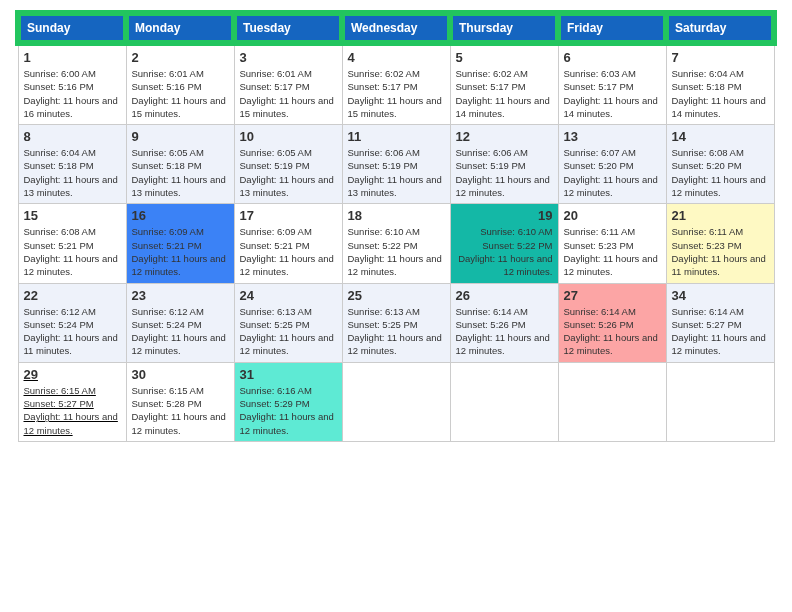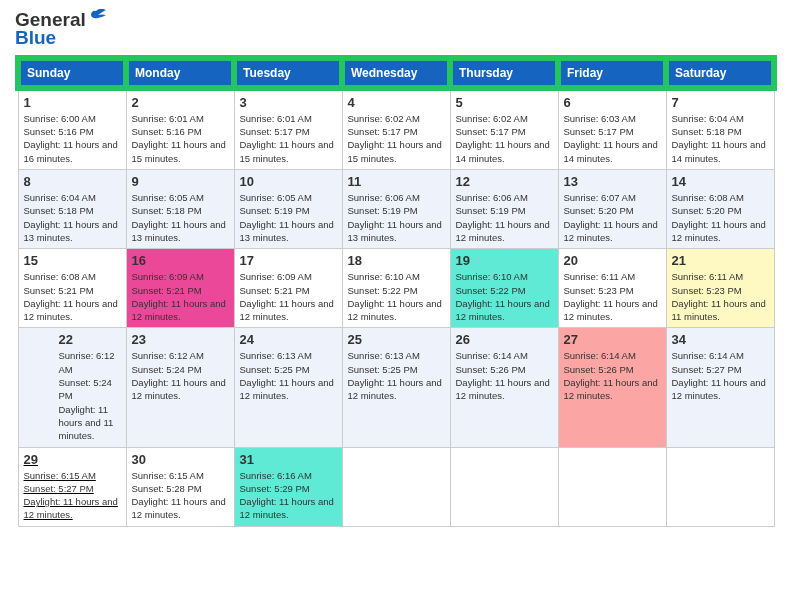--- a/index.html
+++ b/index.html
@@ -80,37 +80,20 @@
       line-height: 1.4;
     }
     .empty-cell {
       background: #fff !important;
     }
   </style>
 </head>
 <body>
 
 <div class="page">
-  <div class="header">
-    <div class="logo">
-      <div style="display:flex; align-items:center;">
-        <div style="font-size:19px; font-weight:bold; color:#333; line-height:1.1;">
-          <span style="color:#333;">General</span>
-        </div>
-        <svg width="22" height="18" viewBox="0 0 22 18" style="margin-left:2px; margin-top:-4px;">
-          <path d="M8,2 Q12,-2 18,1 Q14,3 10,6 Q14,5 18,6 Q15,8 10,9 Q6,10 4,8 Q2,6 4,3 Q6,1 8,2Z" fill="#1565c0"></path>
-        </svg>
-      </div>
-      <div style="font-size:19px; font-weight:bold; color:#1565c0; margin-top:-4px;">Blue</div>
-    </div>
-    <div class="title-section">
-      <div class="month-title"></div>
-      <div class="location"></div>
-    </div>
-  </div>
 
   <table class="calendar">
     <thead>
       <tr>
       <th>Sunday</th>
           <th>Monday</th>
           <th>Tuesday</th>
           <th>Wednesday</th>
           <th>Thursday</th>
           <th>Friday</th>
@@ -236,21 +219,21 @@
         </tr>
         <tr>
           <td style="background: rgb(255, 255, 255);">
           <span class="day-num">15</span>
           <div class="day-info">
             Sunrise: 6:08 AM<br>
             Sunset: 5:21 PM<br>
             Daylight: 11 hours and 12 minutes.
           </div>
         </td>
-          <td style="background: #ec4899;">
+          <td style="background: #3b82f6;">
           <span class="day-num">16</span>
           <div class="day-info">
             Sunrise: 6:09 AM<br>
             Sunset: 5:21 PM<br>
             Daylight: 11 hours and 12 minutes.
           </div>
         </td>
           <td style="background: rgb(255, 255, 255);">
           <span class="day-num">17</span>
           <div class="day-info">
@@ -260,21 +243,21 @@
           </div>
         </td>
           <td style="background: rgb(255, 255, 255);">
           <span class="day-num">18</span>
           <div class="day-info">
             Sunrise: 6:10 AM<br>
             Sunset: 5:22 PM<br>
             Daylight: 11 hours and 12 minutes.
           </div>
         </td>
-          <td style="background: #5eead4;">
+          <td style="background: #14b8a6; text-align: right;">
           <span class="day-num">19</span>
           <div class="day-info">
             Sunrise: 6:10 AM<br>
             Sunset: 5:22 PM<br>
             Daylight: 11 hours and 12 minutes.
           </div>
         </td>
           <td style="background: rgb(255, 255, 255);">
           <span class="day-num">20</span>
           <div class="day-info">
@@ -286,21 +269,21 @@
           <td style="background: #fef9c3; margin-left: 48px;">
           <span class="day-num">21</span>
           <div class="day-info">
             Sunrise: 6:11 AM<br>
             Sunset: 5:23 PM<br>
             Daylight: 11 hours and 11 minutes.
           </div>
         </td>
         </tr>
         <tr>
-          <td style="background: rgb(238, 242, 250); padding-left: 40px;">
+          <td style="background: rgb(238, 242, 250);">
           <span class="day-num">22</span>
           <div class="day-info">
             Sunrise: 6:12 AM<br>
             Sunset: 5:24 PM<br>
             Daylight: 11 hours and 11 minutes.
           </div>
         </td>
           <td style="background: rgb(238, 242, 250);">
           <span class="day-num">23</span>
           <div class="day-info">

